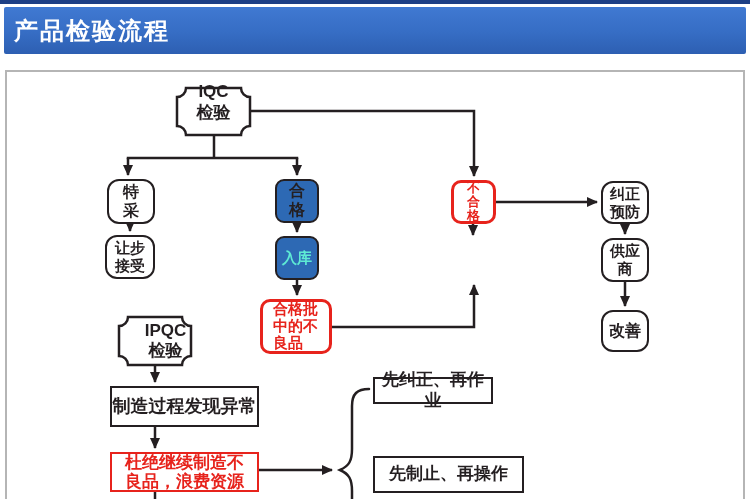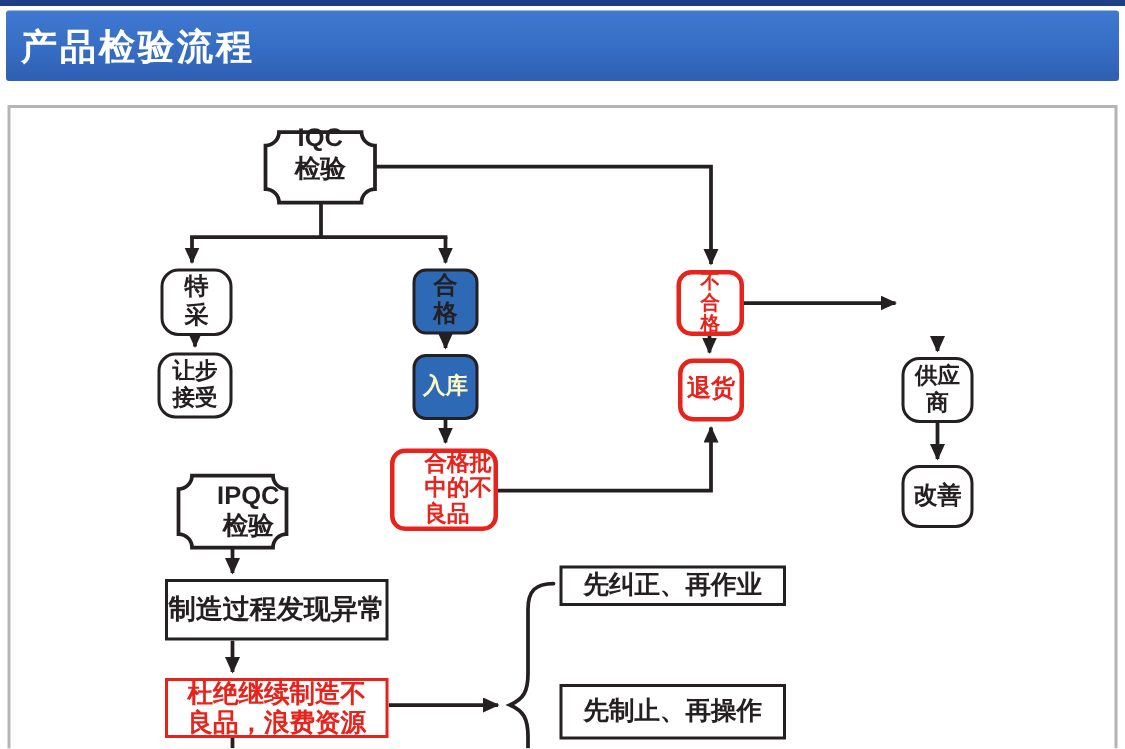--- a/index.html
+++ b/index.html
@@ -20,32 +20,32 @@
   .rounded{border:2.5px solid #241f21;border-radius:12px;}
   .blue{background:#2d69b4;border:2.5px solid #241f21;border-radius:9px;}
   .redround{border:3px solid #e7231c;color:#e7231c;border-radius:10px;}
   .rect{border:2.5px solid #241f21;border-radius:0;}
   .redrect{border:2.5px solid #e7231c;color:#e7231c;border-radius:0;}
 
   #n-iqc{left:177px;top:88px;width:73px;height:29px;font-size:17px;}
   #n-tecai{left:107px;top:179px;width:48px;height:45px;font-size:16px;}
   #n-rangbu{left:105px;top:235px;width:50px;height:44px;font-size:15px;}
   #n-hege{left:275px;top:179px;width:44px;height:44px;font-size:16px;}
-  #n-ruku{left:275px;top:236px;width:44px;height:44px;font-size:15px;color:#fef9c3;}
+  #n-ruku{left:275px;top:236px;width:44px;height:44px;font-size:15px;color:#5eead4;}
   #n-hegepi{left:260px;top:299px;width:72px;height:55px;font-size:15px;line-height:1.13;
-            justify-content:flex-start;text-align:left;padding-left:20px;}
+            justify-content:flex-start;text-align:left;padding-left:10px;}
   #n-buhege{left:451px;top:180px;width:45px;height:44px;font-size:13px;line-height:1.06;}
   #n-tuihuo{left:452px;top:239px;width:44px;height:42px;font-size:16px;}
   #n-jiuzheng{left:601px;top:181px;width:48px;height:43px;font-size:15px;}
   #n-gongying{left:601px;top:238px;width:48px;height:44px;font-size:15px;}
   #n-gaishan{left:601px;top:310px;width:48px;height:42px;font-size:16px;}
   #n-ipqc{left:119px;top:317px;width:93px;height:48px;font-size:17px;text-align:center;}
   #n-zhizao{left:110px;top:386px;width:149px;height:41px;font-size:18px;}
   #n-dujue{left:110px;top:452px;width:149px;height:40px;font-size:17px;line-height:1.12;}
-  #n-xjz{left:373px;top:377px;width:151px;height:27px;font-size:17px;}
+  #n-xjz{left:373px;top:377px;width:120px;height:27px;font-size:17px;}
   #n-xzz{left:373px;top:456px;width:151px;height:37px;font-size:17px;}
 </style>
 </head>
 <body>
 
 <div class="page">
   <div class="topstrip"></div>
   <div class="header">
     <span class="title">产品检验流程</span>
   </div>
@@ -89,21 +89,22 @@
 接受</div>
   <div class="node blue" id="n-hege">合
 格</div>
   <div class="node blue" id="n-ruku">入库</div>
   <div class="node redround" id="n-hegepi">合格批
 中的不
 良品</div>
   <div class="node redround" id="n-buhege">不
 合
 格</div>
-  <div class="node redround" id="n-tuihuo">退货</div>
+  <div class="node rounded" id="n-jiuzheng">纠正
+预防</div>
   <div class="node rounded" id="n-gaishan">改善</div>
   <div class="node rounded" id="n-gongying">供应
 商</div>
   <div class="node plaque" id="n-ipqc">IPQC
 检验</div>
   <div class="node rect" id="n-zhizao">制造过程发现异常</div>
   <div class="node redrect" id="n-dujue">杜绝继续制造不
 良品，浪费资源</div>
   <div class="node rect" id="n-xjz">先纠正、再作业</div>
   <div class="node rect" id="n-xzz">先制止、再操作</div>

